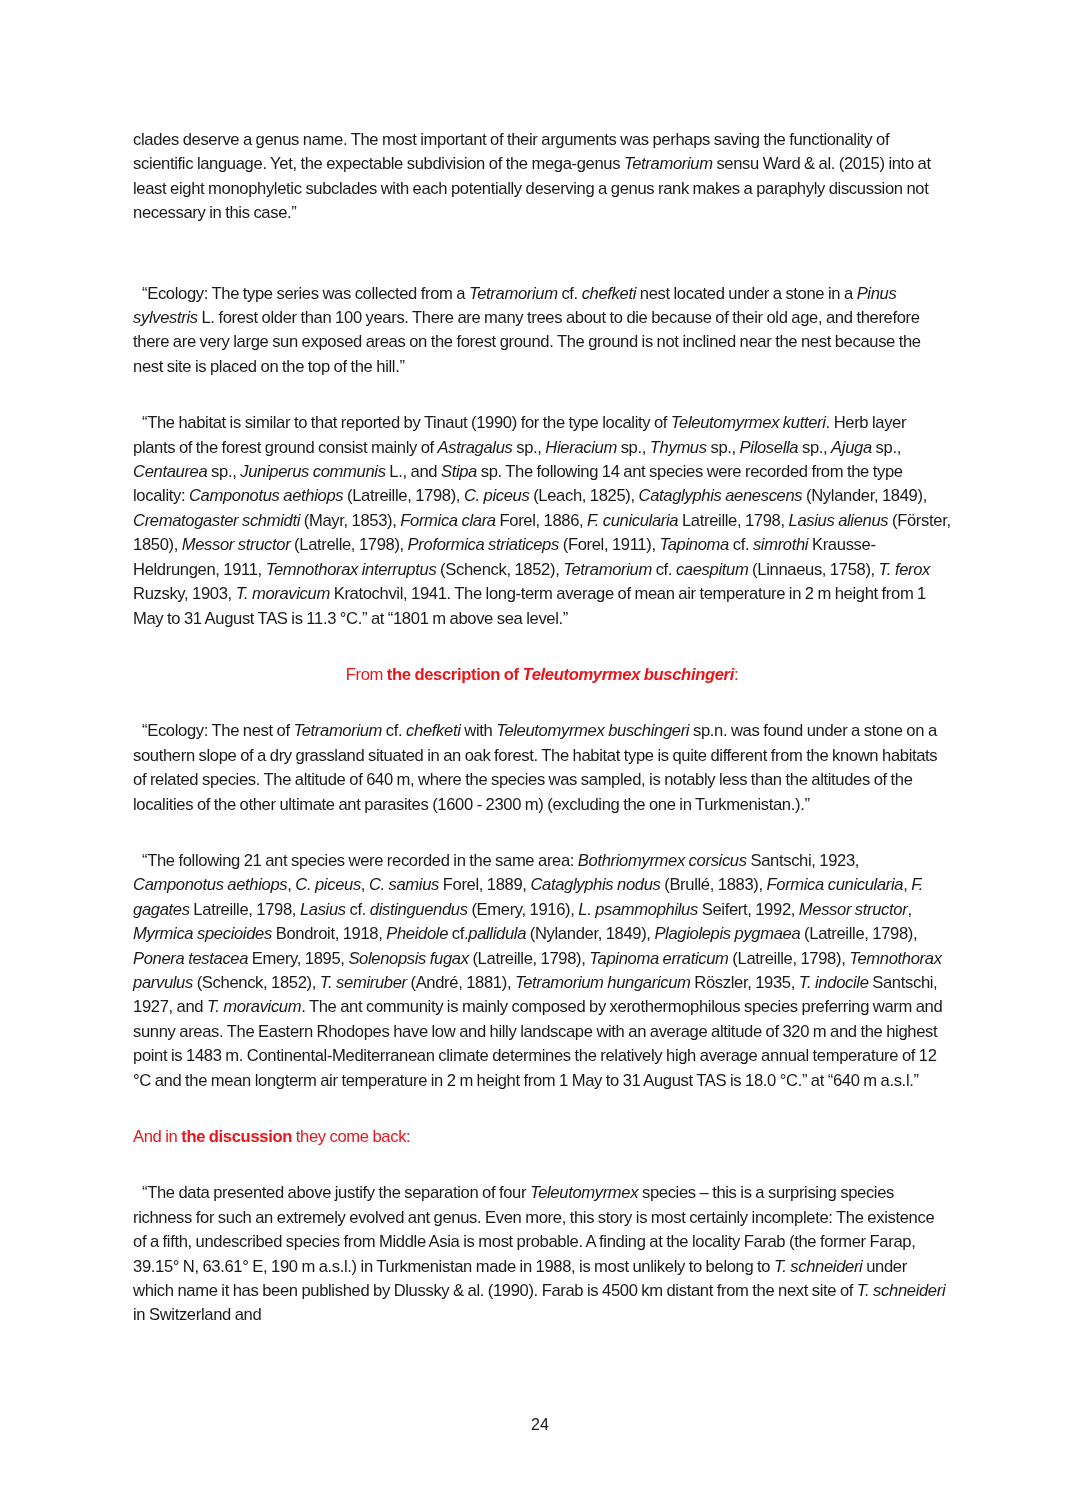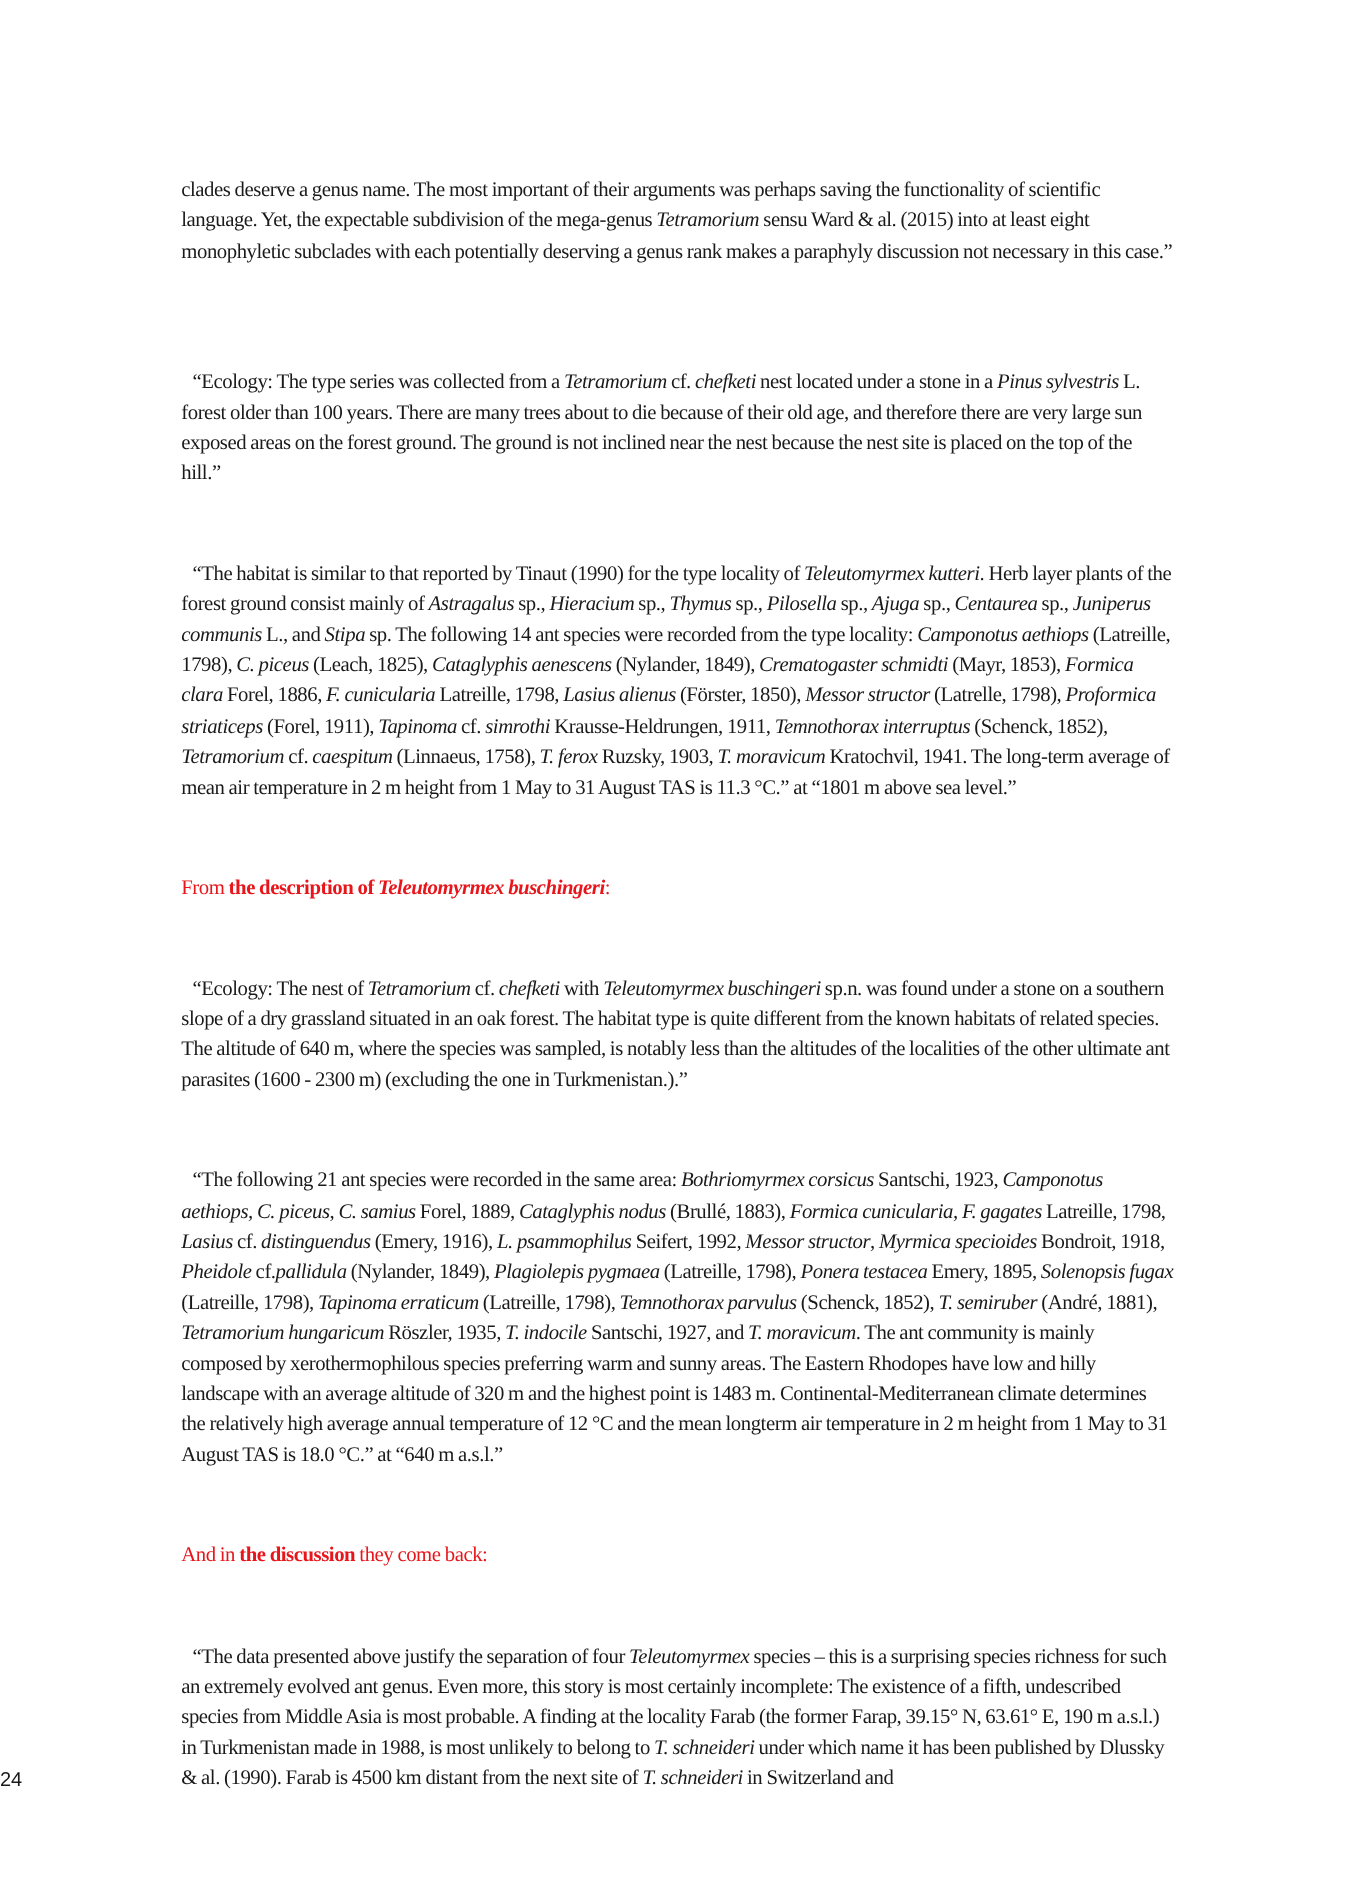--- a/index.html
+++ b/index.html
@@ -1,38 +1,38 @@
 <!DOCTYPE html>
 <html><head>
 <meta charset="utf-8">
 <style>
   html, body { margin: 0; padding: 0; background: #ffffff; }
   body { width: 1080px; height: 1508px; position: relative; overflow: hidden;
          font-family: "Liberation Sans", "DejaVu Sans", sans-serif; color: #1a1a1a; }
   .page { position: absolute; left: 129px; top: 124px; width: 826px; }
-  p { margin: 16px; font-size: 16.6px; line-height: 24.4px; letter-spacing: -0.35px; word-spacing: -0.5px; font-family: Liberation Serif, serif; }
+  p { margin: 4px; font-size: 16.6px; line-height: 24.4px; letter-spacing: -0.35px; word-spacing: -0.5px; }
   .heading { color: #e8151b; }
   .heading b { font-weight: bold; }
   .indent { text-indent: 9px; }
   .gap-s { height: 24px; }
-  .pagenum { position: absolute; top: 1416px; left: 0; width: 1080px; text-align: left;
+  .pagenum { position: absolute; top: 1416px; left: 0; width: 1080px; text-align: center;
              font-size: 16px; color: #1a1a1a; }
 </style>
 </head>
 <body>
 
 <div class="page">
   <p>clades deserve a genus name. The most important of their arguments was perhaps saving the functionality of scientific language. Yet, the expectable subdivision of the mega-genus <i>Tetramorium</i> sensu Ward &amp; al. (2015) into at least eight monophyletic subclades with each potentially deserving a genus rank makes a paraphyly discussion not necessary in this case.”</p>
   <div class="gap-s"></div>
   <div class="gap-s"></div>
   <p class="indent">“Ecology: The type series was collected from a <i>Tetramorium</i> cf. <i>chefketi</i> nest located under a stone in a <i>Pinus sylvestris</i> L. forest older than 100 years. There are many trees about to die because of their old age, and therefore there are very large sun exposed areas on the forest ground. The ground is not inclined near the nest because the nest site is placed on the top of the hill.”</p>
   <div class="gap-s"></div>
   <p class="indent">“The habitat is similar to that reported by Tinaut (1990) for the type locality of <i>Teleutomyrmex kutteri</i>. Herb layer plants of the forest ground consist mainly of <i>Astragalus</i> sp., <i>Hieracium</i> sp., <i>Thymus</i> sp., <i>Pilosella</i> sp., <i>Ajuga</i> sp., <i>Centaurea</i> sp., <i>Juniperus communis</i> L., and <i>Stipa</i> sp. The following 14 ant species were recorded from the type locality: <i>Camponotus aethiops</i> (Latreille, 1798), <i>C. piceus</i> (Leach, 1825), <i>Cataglyphis aenescens</i> (Nylander, 1849), <i>Crematogaster schmidti</i> (Mayr, 1853), <i>Formica clara</i> Forel, 1886, <i>F. cunicularia</i> Latreille, 1798, <i>Lasius alienus</i> (Förster, 1850), <i>Messor structor</i> (Latrelle, 1798), <i>Proformica striaticeps</i> (Forel, 1911), <i>Tapinoma</i> cf. <i>simrothi</i> Krausse-Heldrungen, 1911, <i>Temnothorax interruptus</i> (Schenck, 1852), <i>Tetramorium</i> cf. <i>caespitum</i> (Linnaeus, 1758), <i>T. ferox</i> Ruzsky, 1903, <i>T. moravicum</i> Kratochvil, 1941. The long-term average of mean air temperature in 2 m height from 1 May to 31 August TAS is 11.3 °C.” at “1801 m above sea level.”</p>
   <div class="gap-s"></div>
-  <p class="heading" style="color: rgb(232, 21, 27);">From <b>the description of </b><b><i>Teleutomyrmex buschingeri</i></b>:</p>
+  <p class="heading" style="color: rgb(232, 21, 27); text-align: center;">From <b>the description of </b><b><i>Teleutomyrmex buschingeri</i></b>:</p>
   <div class="gap-s"></div>
   <p class="indent">“Ecology: The nest of <i>Tetramorium</i> cf. <i>chefketi</i> with <i>Teleutomyrmex buschingeri</i> sp.n. was found under a stone on a southern slope of a dry grassland situated in an oak forest. The habitat type is quite different from the known habitats of related species. The altitude of 640 m, where the species was sampled, is notably less than the altitudes of the localities of the other ultimate ant parasites (1600 - 2300 m) (excluding the one in Turkmenistan.).”</p>
   <div class="gap-s"></div>
   <p class="indent">“The following 21 ant species were recorded in the same area: <i>Bothriomyrmex corsicus</i> Santschi, 1923, <i>Camponotus aethiops</i>, <i>C. piceus</i>, <i>C. samius</i> Forel, 1889, <i>Cataglyphis nodus</i> (Brullé, 1883), <i>Formica cunicularia</i>, <i>F. gagates</i> Latreille, 1798, <i>Lasius</i> cf. <i>distinguendus</i> (Emery, 1916), <i>L. psammophilus</i> Seifert, 1992, <i>Messor structor</i>, <i>Myrmica specioides</i> Bondroit, 1918, <i>Pheidole</i> cf.<i>pallidula</i> (Nylander, 1849), <i>Plagiolepis pygmaea</i> (Latreille, 1798), <i>Ponera testacea</i> Emery, 1895, <i>Solenopsis fugax</i> (Latreille, 1798), <i>Tapinoma erraticum</i> (Latreille, 1798), <i>Temnothorax parvulus</i> (Schenck, 1852), <i>T. semiruber</i> (André, 1881), <i>Tetramorium hungaricum</i> Röszler, 1935, <i>T. indocile</i> Santschi, 1927, and <i>T. moravicum</i>. The ant community is mainly composed by xerothermophilous species preferring warm and sunny areas. The Eastern Rhodopes have low and hilly landscape with an average altitude of 320 m and the highest point is 1483 m. Continental-Mediterranean climate determines the relatively high average annual temperature of 12 °C and the mean longterm air temperature in 2 m height from 1 May to 31 August TAS is 18.0 °C.” at “640 m a.s.l.”</p>
   <div class="gap-s"></div>
   <p class="heading" style="color: rgb(232, 21, 27);">And in <b>the discussion</b> they come back:</p>
   <div class="gap-s"></div>
   <p class="indent">“The data presented above justify the separation of four <i>Teleutomyrmex</i> species – this is a surprising species richness for such an extremely evolved ant genus. Even more, this story is most certainly incomplete: The existence of a fifth, undescribed species from Middle Asia is most probable. A finding at the locality Farab (the former Farap, 39.15° N, 63.61° E, 190 m a.s.l.) in Turkmenistan made in 1988, is most unlikely to belong to <i>T. schneideri</i> under which name it has been published by Dlussky &amp; al. (1990). Farab is 4500 km distant from the next site of <i>T. schneideri</i> in Switzerland and</p>
 </div>
 

